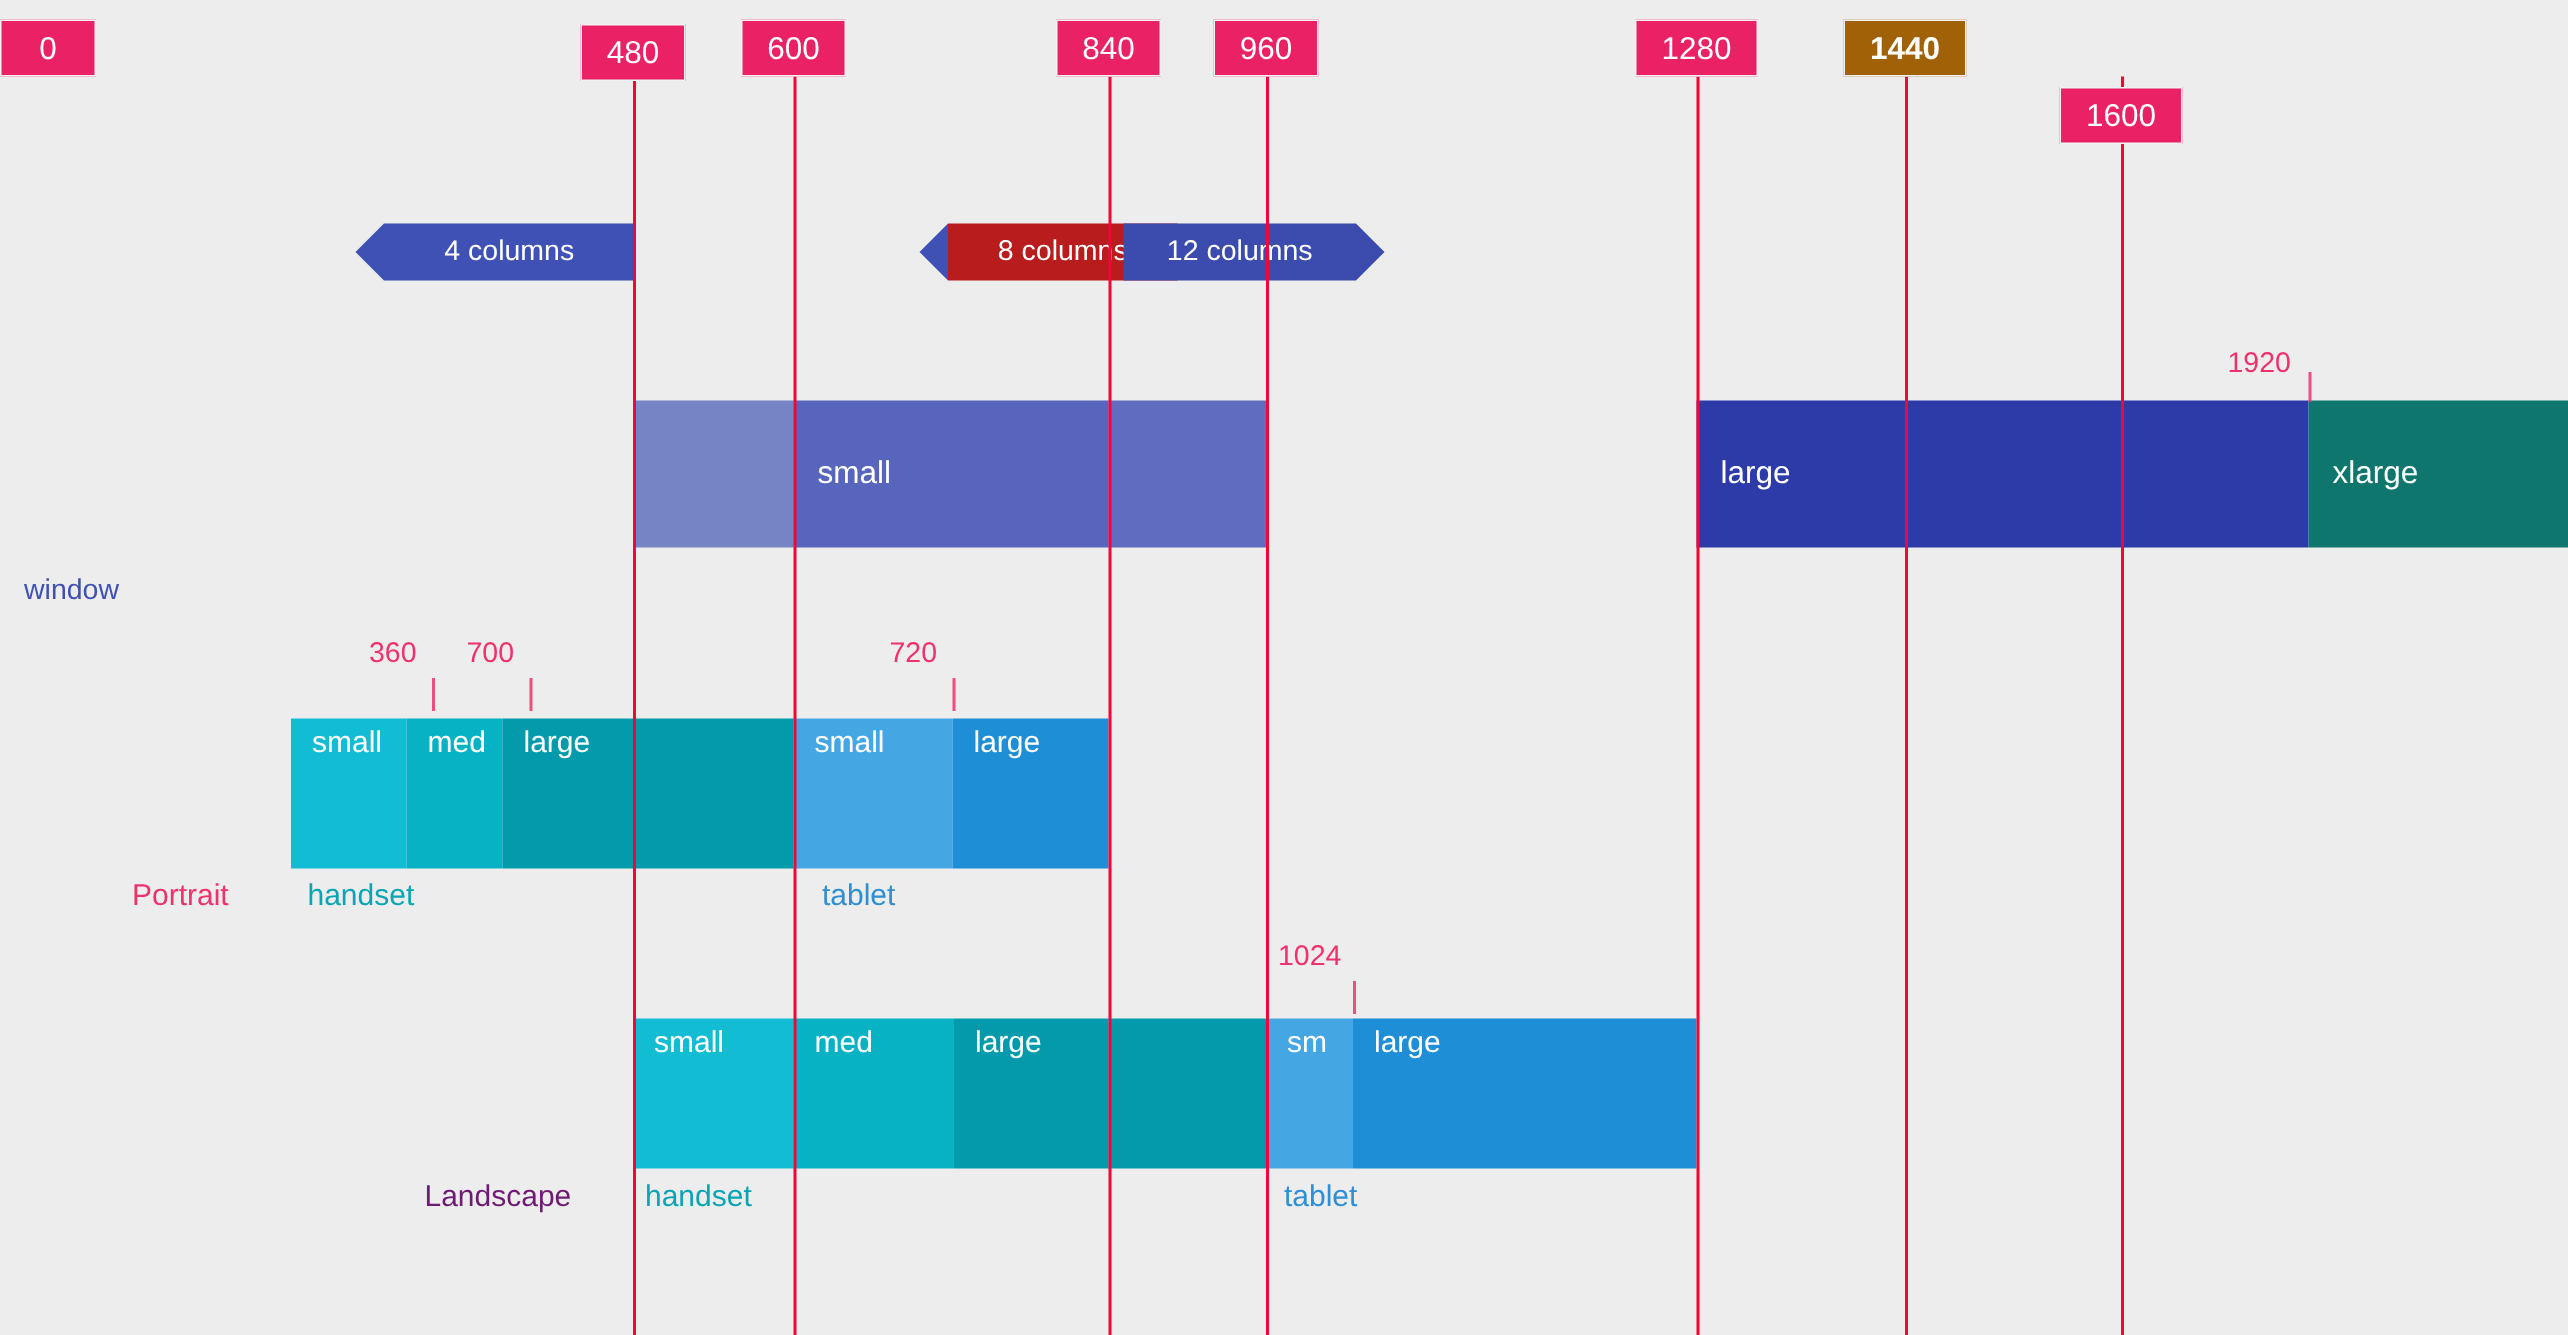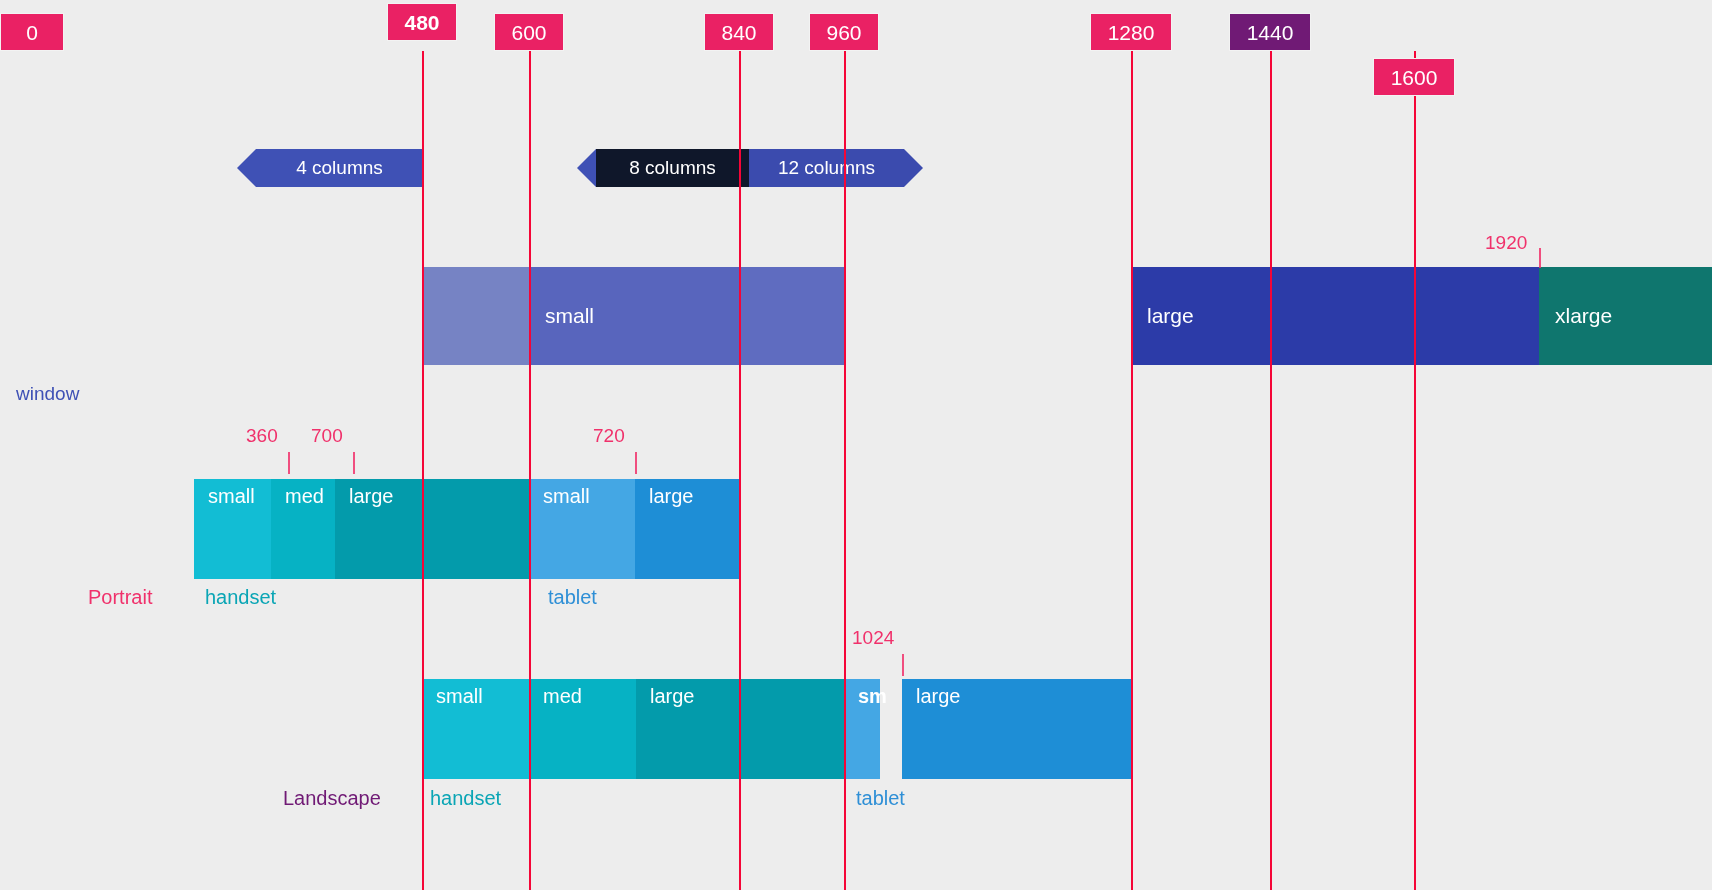--- a/index.html
+++ b/index.html
@@ -158,34 +158,34 @@
       <div class="bp-line" style="left: 529px; top: 51px; height: 839px; background: rgb(245, 5, 55);"></div>
       <div class="bp-line" style="left: 739px; top: 51px; height: 839px; background: rgb(245, 5, 55);"></div>
       <div class="bp-line" style="left: 844px; top: 51px; height: 839px; background: rgb(245, 5, 55);"></div>
       <div class="bp-line" style="left: 1131px; top: 51px; height: 839px; background: rgb(245, 5, 55);"></div>
       <div class="bp-line" style="left: 1270px; top: 51px; height: 839px; background: rgb(245, 5, 55);"></div>
       <div class="bp-line" style="left: 1414px; top: 51px; height: 839px; background: rgb(245, 5, 55);"></div>
     </div>
 
   <div id="bp-flags">
       <div class="bp-flag" style="left: 0px; top: 13px; width: 64px; background: rgb(234, 33, 100);">0</div>
-      <div class="bp-flag" style="left: 387px; top: 3px; width: 70px; background: rgb(234, 33, 100); font-weight: bold;">480</div>
+      <div class="bp-flag" style="left: 387px; top: 16px; width: 70px; background: rgb(234, 33, 100);">480</div>
       <div class="bp-flag" style="left: 494px; top: 13px; width: 70px; background: rgb(234, 33, 100);">600</div>
       <div class="bp-flag" style="left: 704px; top: 13px; width: 70px; background: rgb(234, 33, 100);">840</div>
       <div class="bp-flag" style="left: 809px; top: 13px; width: 70px; background: rgb(234, 33, 100);">960</div>
       <div class="bp-flag" style="left: 1090px; top: 13px; width: 82px; background: rgb(234, 33, 100);">1280</div>
-      <div class="bp-flag" style="left: 1229px; top: 13px; width: 82px; background: #701a75;">1440</div>
+      <div class="bp-flag" style="left: 1229px; top: 13px; width: 82px; background: #a16207; font-weight: bold;">1440</div>
       <div class="bp-flag" style="left: 1373px; top: 13px; width: 82px; background: rgb(234, 33, 100); margin-top: 45px;">1600</div>
     </div>
 
   <div id="col-bands">
       <div class="col-band chev-left" style="left: 256px; width: 167px; background: rgb(63, 81, 181); color: rgb(63, 81, 181);">
         <span class="lbl" style="color: rgb(255, 255, 255);">4 columns</span>
       </div>
-      <div class="col-band chev-left" style="left: 596px; width: 153px; background: #0f172a; color: rgb(63, 81, 181);">
+      <div class="col-band chev-left" style="left: 632px; width: 153px; background: #b91c1c; color: rgb(63, 81, 181);">
         <span class="lbl" style="color: rgb(255, 255, 255);">8 columns</span>
       </div>
       <div class="col-band chev-right" style="left: 749px; width: 155px; background: rgb(59, 75, 174); color: rgb(59, 75, 174);">
         <span class="lbl" style="color: rgb(255, 255, 255);">12 columns</span>
       </div>
     </div>
 
   <div id="window-band">
       <div class="win-seg" style="left: 422px; width: 107px; background: rgb(118, 131, 196);"></div>
       <div class="win-seg" style="left: 529px; width: 210px; background: rgb(88, 101, 189);">
@@ -242,21 +242,21 @@
       <div class="dev-seg" style="left: 422px; top: 679px; width: 107px; height: 100px; background: rgb(18, 189, 212);">
         <span class="seg-label">small</span>
       </div>
       <div class="dev-seg" style="left: 529px; top: 679px; width: 107px; height: 100px; background: rgb(6, 178, 196);">
         <span class="seg-label">med</span>
       </div>
       <div class="dev-seg" style="left: 636px; top: 679px; width: 103px; height: 100px; background: rgb(3, 155, 171);">
         <span class="seg-label">large</span>
       </div>
       <div class="dev-seg" style="left: 739px; top: 679px; width: 105px; height: 100px; background: rgb(3, 155, 171);"></div>
-      <div class="dev-seg" style="left: 844px; top: 679px; width: 36px; height: 100px; background: rgb(68, 167, 228); font-weight: bold;">
+      <div class="dev-seg" style="left: 844px; top: 679px; width: 58px; height: 100px; background: rgb(68, 167, 228);">
         <span class="seg-label">sm</span>
       </div>
       <div class="dev-seg" style="left: 902px; top: 679px; width: 229px; height: 100px; background: rgb(30, 142, 214);">
         <span class="seg-label">large</span>
       </div>
     </div>
   <div id="landscape-ticks">
       <div class="tick-label" style="left: 852px; top: 627px; color: rgb(240, 49, 107);">1024</div>
       <div class="tick-line" style="left: 902px; top: 654px; height: 22px; background: rgb(240, 49, 107);"></div>
     </div>

